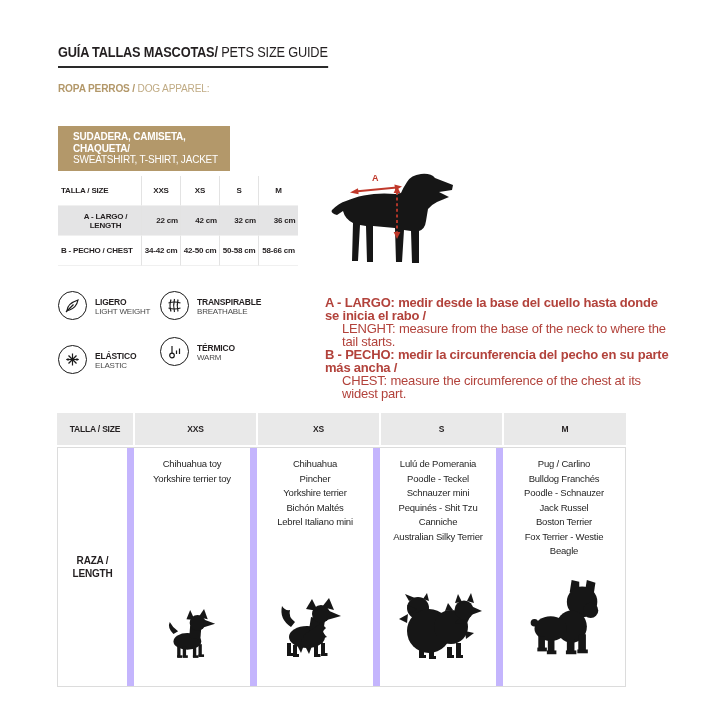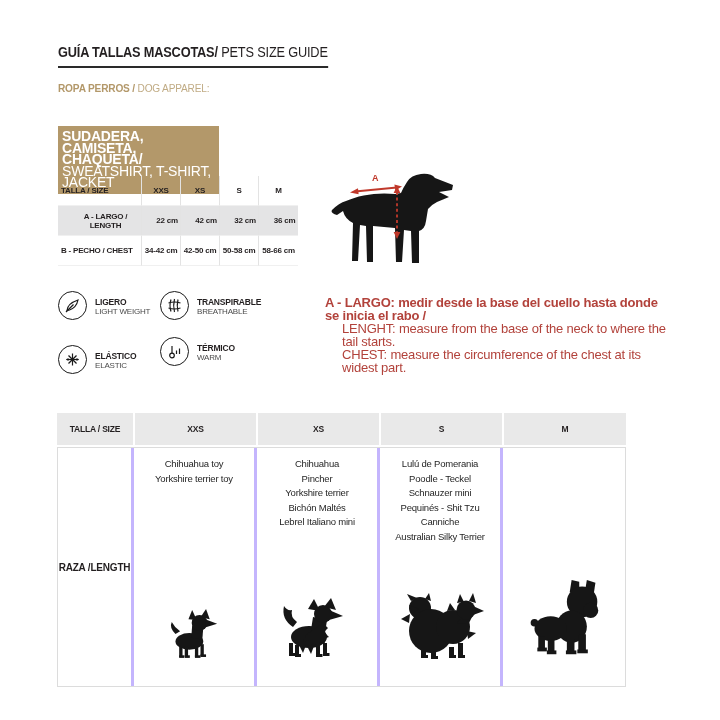--- a/index.html
+++ b/index.html
@@ -15,21 +15,21 @@
   }
   .page-title .en{font-weight:normal;}
   .page-subtitle{
     position:absolute;left:58px;top:82px;font-size:11px;font-weight:bold;color:#b3986a;
     white-space:nowrap;transform:scaleX(0.92);transform-origin:left top;
   }
   .page-subtitle .en{font-weight:normal;color:#c0ab84;}
   
   .garment-box{
     position:absolute;left:58px;top:126px;width:150px;background:#b3986a;color:#fff;
-    padding:5px 7px 5px 4px;font-size:14px;line-height:11.5px;
+    padding:5px 7px 5px 15px;font-size:10px;line-height:11.5px;
   }
   .garment-box .l1{font-weight:bold;}
   
   .size-table{
     position:absolute;left:58px;top:176px;width:240px;
     display:grid;grid-template-columns:84px 39px 39px 39px 39px;
     font-size:8px;
   }
   .size-table .cell{
     height:29px;display:flex;align-items:center;justify-content:center;
@@ -60,24 +60,24 @@
   .breed-table{position:absolute;left:57px;top:413px;width:569px;}
   .bt-header{display:grid;grid-template-columns:76px 121px 121px 121px 122px;column-gap:2px;}
   .bt-header .hcell{
     background:#e9e9e9;height:32px;display:flex;align-items:center;justify-content:center;
     font-size:8.5px;font-weight:bold;
   }
   .bt-body{
     margin-top:2px;display:grid;grid-template-columns:76px 123px 123px 123px 1fr;
     border:1px solid #dcdcdc;height:240px;box-sizing:border-box;
   }
-  .bt-body .bcell{border-right:3px solid #c4b5fd;position:relative;}
+  .bt-body .bcell{border-right:7px solid #c4b5fd;position:relative;}
   .bt-body .bcell.lastcol{border-right:none;}
   .bt-body .rowlabel{
-    display:flex;flex-direction:row;align-items:center;justify-content:center;
+    display:flex;flex-direction:column;align-items:center;justify-content:center;
     font-size:10px;font-weight:bold;line-height:13px;text-align:center;
   }
   .breeds{padding-top:9px;text-align:center;font-size:9.5px;line-height:14.5px;color:#1f1f1f;}
   .dog{position:absolute;bottom:27px;left:50%;transform:translateX(-50%);}
   .dog svg{display:block;}
 </style>
 </head>
 <body>
 
 <div class="canvas">
@@ -192,20 +192,21 @@
       <span class="fe-text">
         <div class="fe-es">TÉRMICO</div>
         <div class="fe-en">WARM</div>
       </span>
     </div>
   </div>
 
   <div class="notes">
     <div class="es"><span>A - LARGO:</span><span> medir desde la base del cuello hasta donde se inicia el rabo /</span></div>
     <div class="en">LENGHT: measure from the base of the neck to where the tail starts.</div>
+    <div class="es"><span>B - PECHO:</span><span> medir la circunferencia del pecho en su parte más ancha /</span></div>
     <div class="en">CHEST: measure the circumference of the chest at its widest part.</div>
   </div>
 
   <div class="breed-table">
     <div class="bt-header">
       <div class="hcell">TALLA / SIZE</div>
       <div class="hcell">XXS</div>
       <div class="hcell">XS</div>
       <div class="hcell">S</div>
       <div class="hcell">M</div>
@@ -307,20 +308,29 @@
             <rect x="63" y="50" width="5" height="14"></rect>
             <rect x="26" y="62" width="7" height="3"></rect>
             <rect x="36" y="63" width="7" height="3"></rect>
             <rect x="54" y="62" width="7" height="3"></rect>
             <rect x="63" y="62" width="7" height="3"></rect>
           </svg>
         </div>
       </div>
 
       <div class="bcell lastcol">
+        <div class="breeds">
+          <div>Pug / Carlino</div>
+          <div>Bulldog Franchés</div>
+          <div>Poodle - Schnauzer</div>
+          <div>Jack Russel</div>
+          <div>Boston Terrier</div>
+          <div>Fox Terrier - Westie</div>
+          <div>Beagle</div>
+        </div>
         <div class="dog">
           <svg viewBox="0 0 88 84" width="84" height="80" fill="#161616">
             <polygon points="50,14 52,1 60,3 60,16"></polygon>
             <polygon points="66,13 68,1 77,4 75,17"></polygon>
             <circle cx="63" cy="24" r="16"></circle>
             <circle cx="72" cy="33" r="8"></circle>
             <ellipse cx="52" cy="50" rx="16" ry="17"></ellipse>
             <ellipse cx="30" cy="52" rx="17" ry="13"></ellipse>
             <circle cx="13" cy="46" r="4"></circle>
             <rect x="47" y="62" width="8" height="16"></rect>

